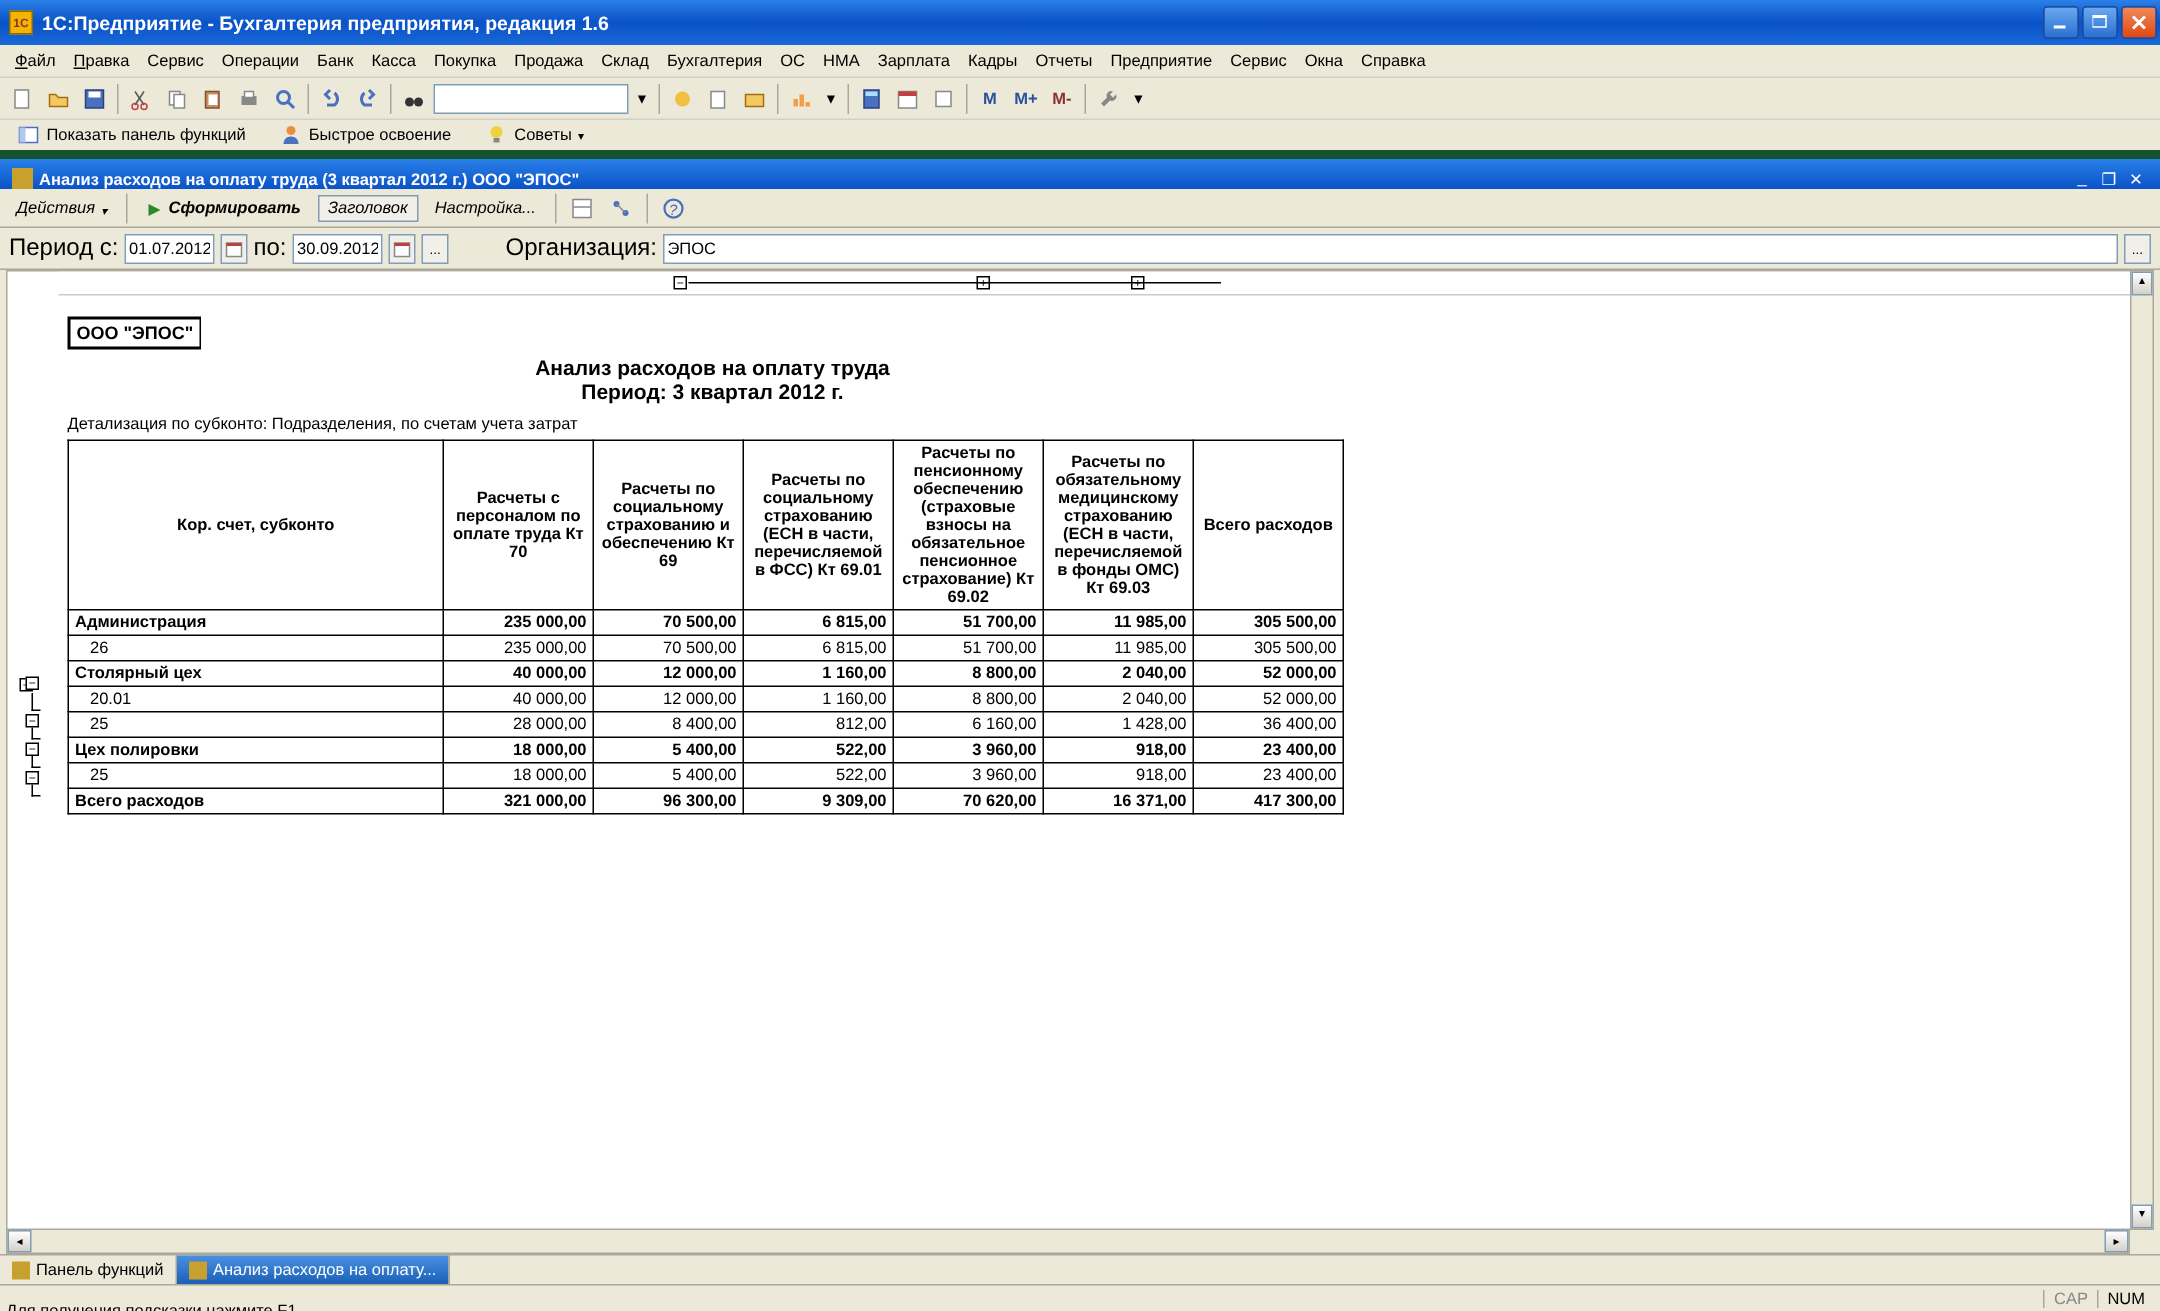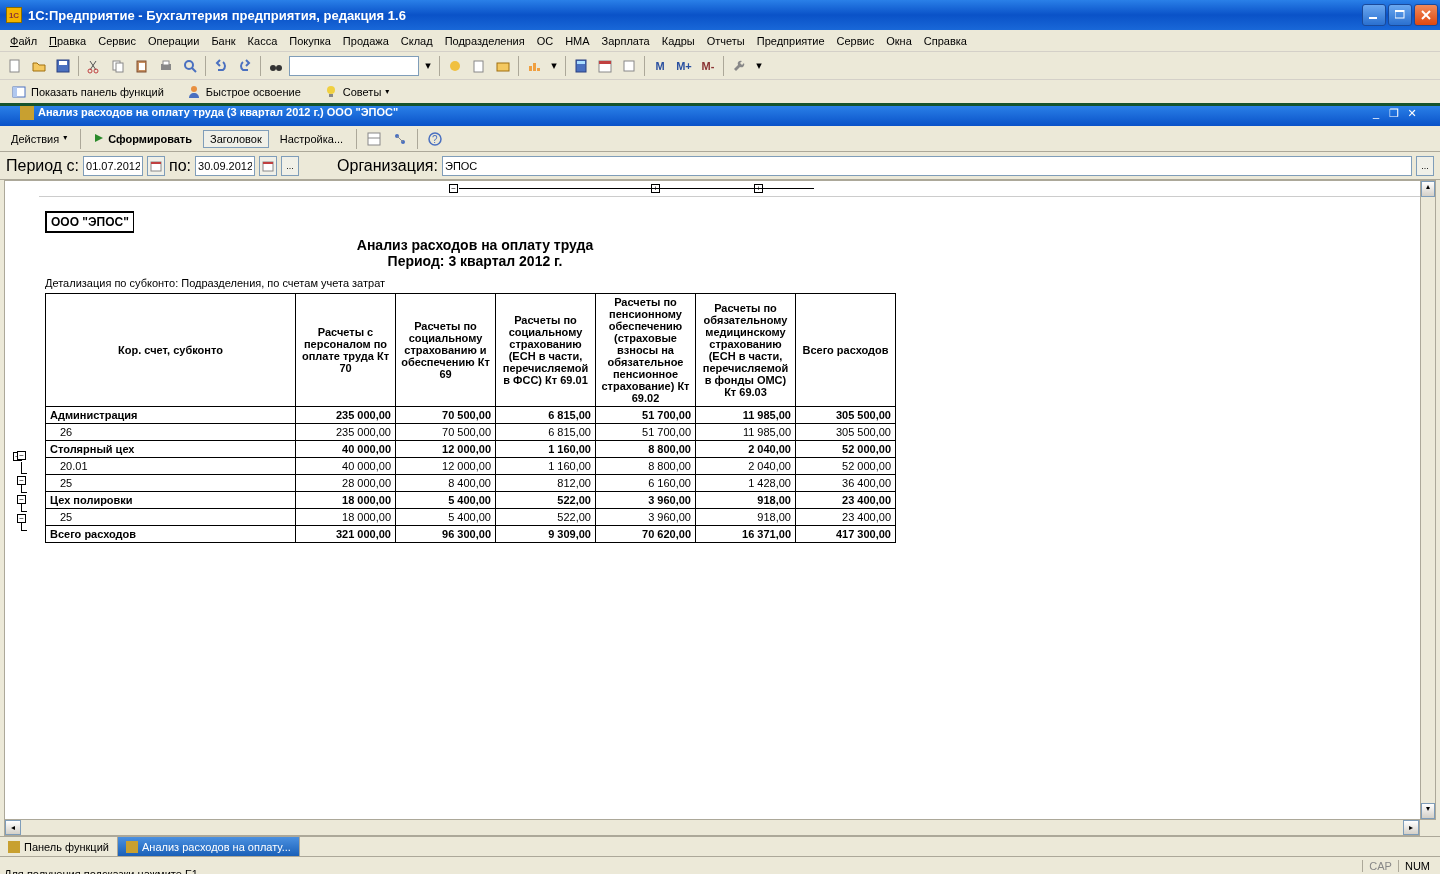--- a/index.html
+++ b/index.html
@@ -20,32 +20,32 @@
 .menubar .mitem u { text-decoration: underline; }
 
 
 .toolbar { background: #ece9d8; height: 28px; display: flex; align-items: center; padding: 0 4px; gap: 2px; border-bottom: 1px solid #d4d0c8; }
 .toolbar .tbtn { width: 22px; height: 22px; display: flex; align-items: center; justify-content: center; border: 1px solid transparent; cursor: default; }
 .toolbar .sep { width: 1px; height: 20px; background: #aca899; margin: 0 2px; }
 .toolbar input { height: 20px; width: 130px; border: 1px solid #7f9db9; font-size: 11px; padding: 0 2px; }
 .toolbar .mmm { font-weight: bold; font-size: 11px; padding: 0 2px; }
 
 
-.toolbar2 { background: #ece9d8; height: 26px; display: flex; align-items: center; padding: 0 4px; gap: 4px; border-bottom: 3px solid #14532d; }
+.toolbar2 { background: #ece9d8; height: 26px; display: flex; align-items: center; padding: 0 4px; gap: 4px; border-bottom: 6px solid #14532d; }
 .toolbar2 .tbtn2 { padding: 2px 6px; display: flex; align-items: center; gap: 4px; border: 1px solid transparent; cursor: default; }
 
 
-.docbar { background: linear-gradient(to bottom, #2a80e8 0%, #0a52c8 100%); height: 20px; display: flex; align-items: flex-start; padding: 0 20px; color: #fff; font-size: 11px; }
+.docbar { background: linear-gradient(to bottom, #2a80e8 0%, #0a52c8 100%); height: 20px; display: flex; align-items: flex-end; padding: 0 8px; color: #fff; font-size: 11px; }
 .docbar .doc-icon { width: 14px; height: 14px; background: #c8a030; margin-right: 4px; }
 .docbar .doc-text { flex: 1; font-weight: bold; }
 .docbar .doc-btn { width: 16px; height: 14px; display: flex; align-items: center; justify-content: center; color: #fff; font-size: 11px; margin-left: 2px; }
 
 
 .doctool { background: #ece9d8; height: 26px; display: flex; align-items: center; padding: 0 4px; gap: 4px; border-bottom: 1px solid #aca899; }
-.doctool .dbtn { padding: 2px 6px; display: flex; align-items: flex-start; gap: 4px; border: 1px solid transparent; cursor: default; }
+.doctool .dbtn { padding: 2px 6px; display: flex; align-items: flex-end; gap: 4px; border: 1px solid transparent; cursor: default; font-style: italic; }
 .doctool .dbtn:hover, .doctool .dbtn.pressed { border: 1px solid #7f9db9; background: #f0f0e8; }
 .doctool .dbtn.form { font-weight: bold; }
 .doctool .dbtn .arrow { font-size: 8px; }
 .doctool .sep { width: 1px; height: 20px; background: #aca899; margin: 0 2px; }
 
 
 .parambar { background: #ece9d8; height: 28px; display: flex; align-items: center; padding: 0 6px; gap: 4px; border-bottom: 1px solid #aca899; }
 .parambar label { font-size: 16px; }
 .parambar input { height: 20px; border: 1px solid #7f9db9; font-size: 11px; padding: 0 2px; }
 .parambar .date-inp { width: 60px; }
@@ -120,21 +120,21 @@
 <div class="menubar">
   <span class="mitem"><u>Ф</u><span>айл</span></span>
   <span class="mitem"><u>П</u>равка</span>
   <span class="mitem">Сервис</span>
   <span class="mitem">Операции</span>
   <span class="mitem">Банк</span>
   <span class="mitem">Касса</span>
   <span class="mitem">Покупка</span>
   <span class="mitem">Продажа</span>
   <span class="mitem">Склад</span>
-  <span class="mitem">Подразделения</span>
+  <span class="mitem">Бухгалтерия</span>
   <span class="mitem">ОС</span>
   <span class="mitem">НМА</span>
   <span class="mitem">Зарплата</span>
   <span class="mitem">Кадры</span>
   <span class="mitem">Отчеты</span>
   <span class="mitem">Предприятие</span>
   <span class="mitem">Сервис</span>
   <span class="mitem">Окна</span>
   <span class="mitem">Справка</span>
 </div>

